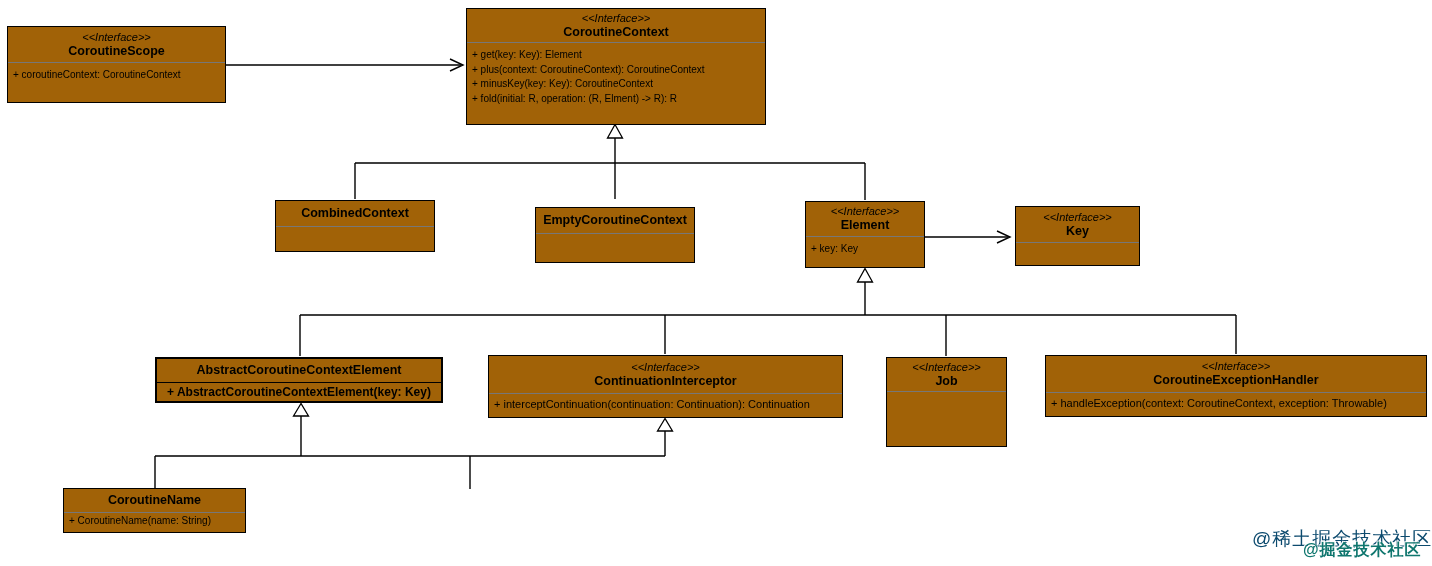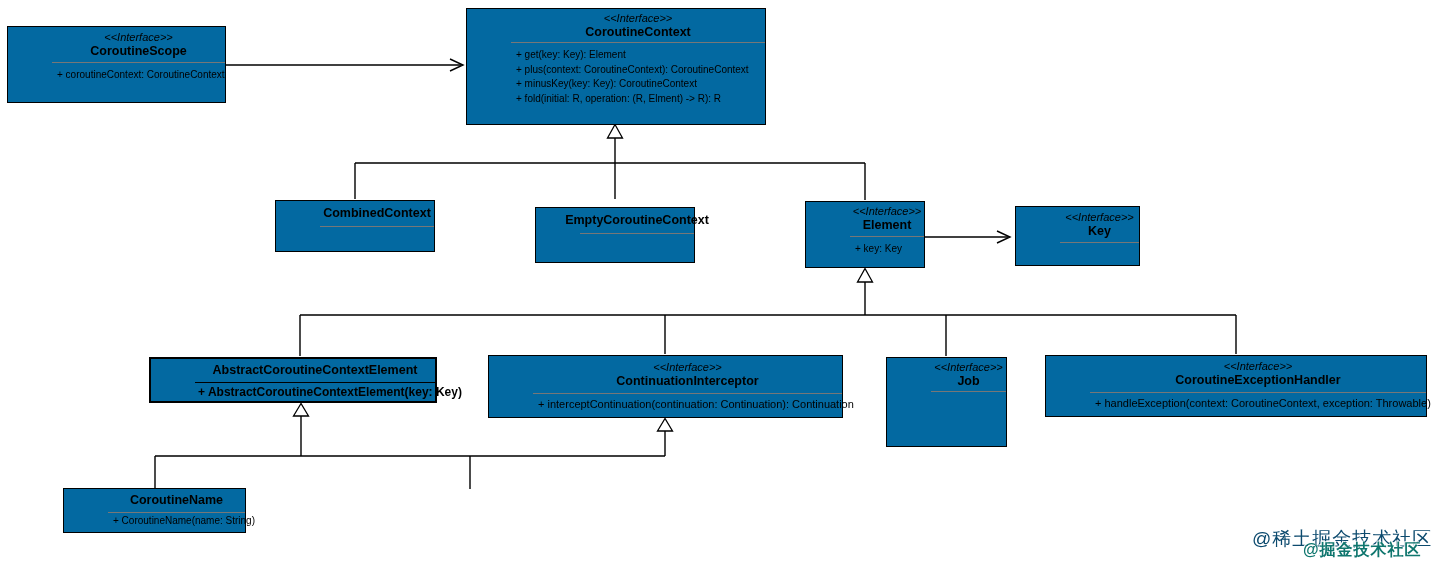--- a/index.html
+++ b/index.html
@@ -1,19 +1,19 @@
 <!DOCTYPE html>
 <html><head>
 <meta charset="utf-8">
 <style>
   html,body{margin:0;padding:0;background:#fff;}
   .canvas{position:relative;width:1432px;height:566px;background:#ffffff;overflow:hidden;
           font-family:"Liberation Sans","DejaVu Sans",sans-serif;}
   .wires{position:absolute;left:0;top:0;width:1432px;height:566px;}
-  .uml-box{position:absolute;background:#0369a1;border:1.5px solid #000;box-sizing:border-box;padding-left:44px;}
+  .uml-box{position:absolute;background:#a16207;border:1.5px solid #000;box-sizing:border-box;}
   .uml-box.heavy{border-width:2px;}
   .uml-head{display:flex;flex-direction:column;justify-content:center;align-items:center;
             border-bottom:1px solid #777;box-sizing:border-box;}
   .uml-box.heavy .uml-head{border-bottom:1.6px solid #000;}
   .stereo{font-style:italic;font-size:11px;line-height:13px;color:#000;}
   .cname{font-weight:bold;font-size:12.5px;line-height:15px;color:#000;}
   .uml-body{padding:3px 3px 0 5px;box-sizing:border-box;}
   .member{font-size:10px;line-height:14.5px;white-space:nowrap;color:#000;}
   .tight .member{font-size:11px;line-height:17px;}
   .roomy .member{line-height:18px;}
@@ -101,21 +101,21 @@
   </div>
 
   <div class="uml-box" style="left:1015px;top:206px;width:125px;height:60px">
     <div class="uml-head" style="height:36px">
       <div class="stereo">&lt;&lt;Interface&gt;&gt;</div>
       <div class="cname">Key</div>
     </div>
     <div class="uml-body"></div>
   </div>
 
-  <div class="uml-box heavy center-members" style="left:149px;top:357px;width:288px;height:46px">
+  <div class="uml-box heavy center-members" style="left:155px;top:357px;width:288px;height:46px">
     <div class="uml-head" style="height:24px">
       <div class="cname">AbstractCoroutineContextElement</div>
     </div>
     <div class="uml-body" style="padding-top:1px">
       <div class="member">+ AbstractCoroutineContextElement(key: Key)</div>
     </div>
   </div>
 
   <div class="uml-box tight" style="left:488px;top:355px;width:355px;height:63px">
     <div class="uml-head" style="height:38px">

